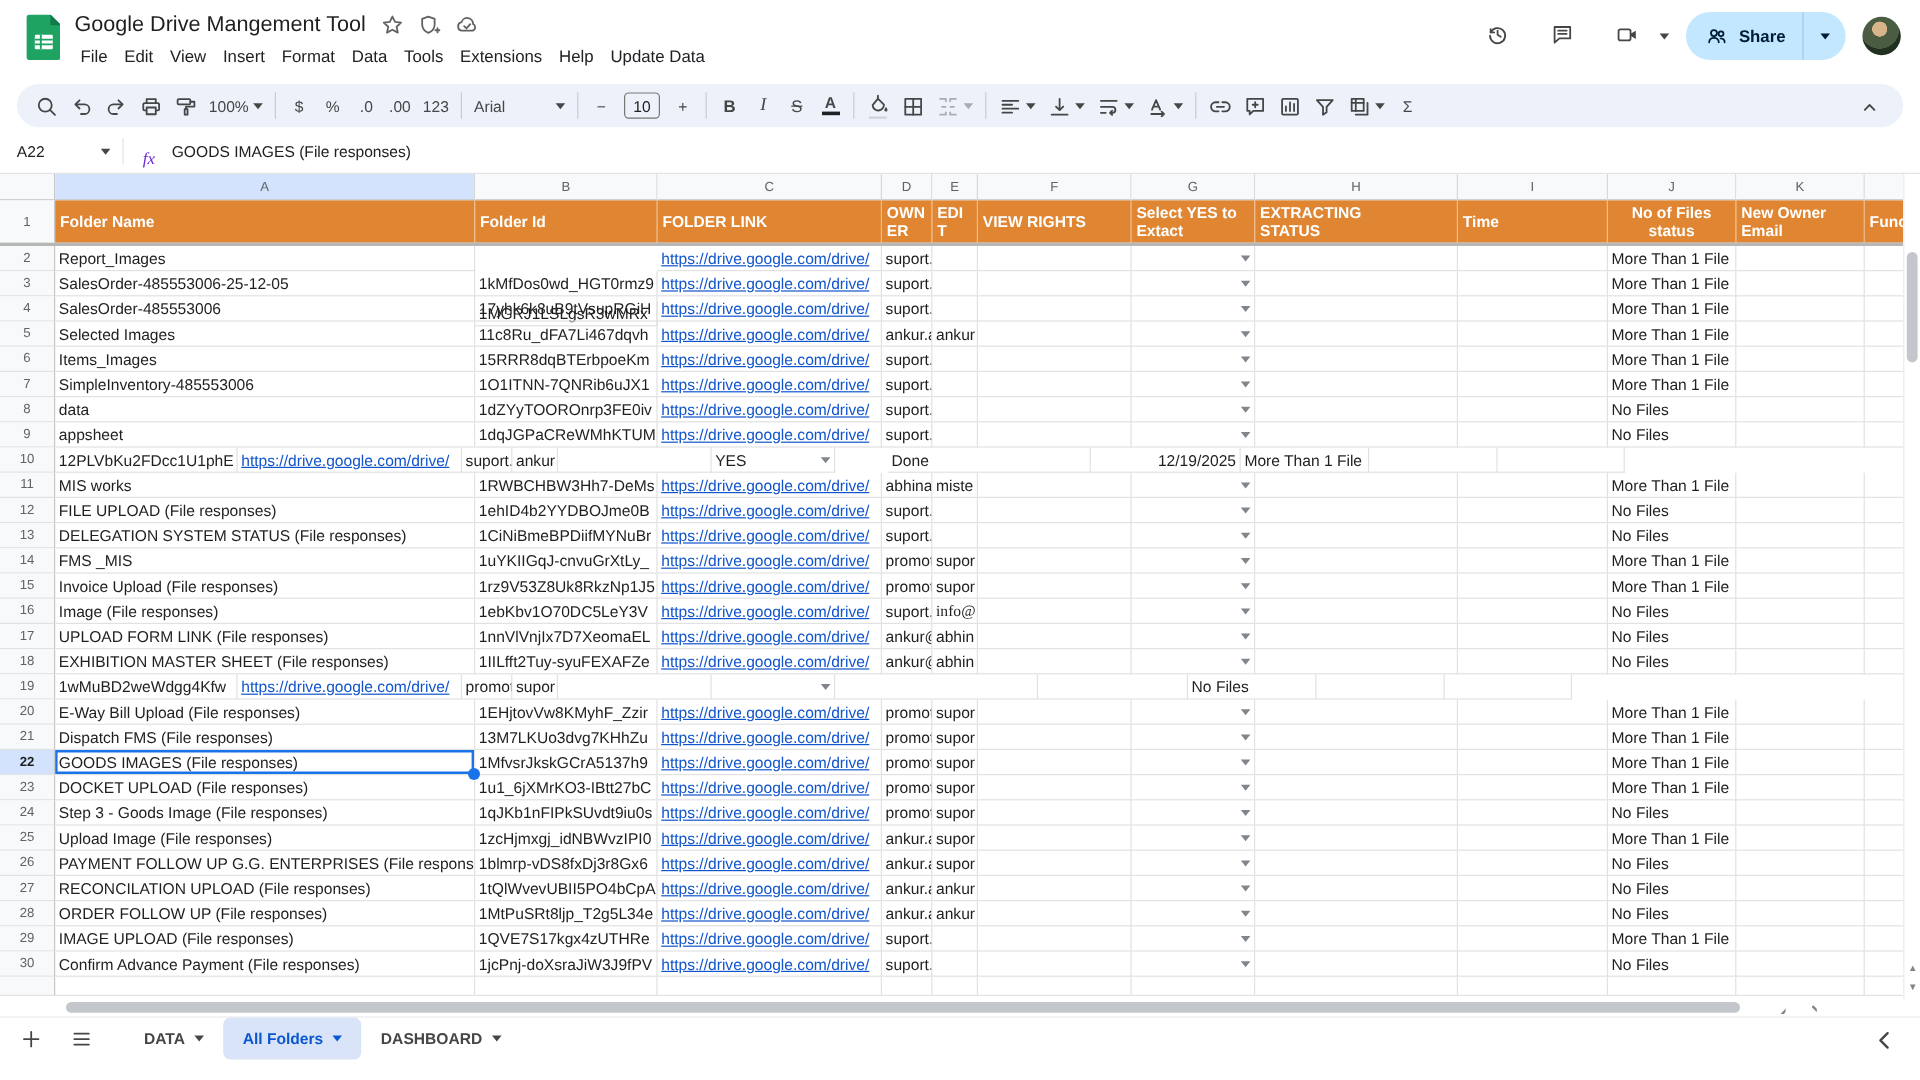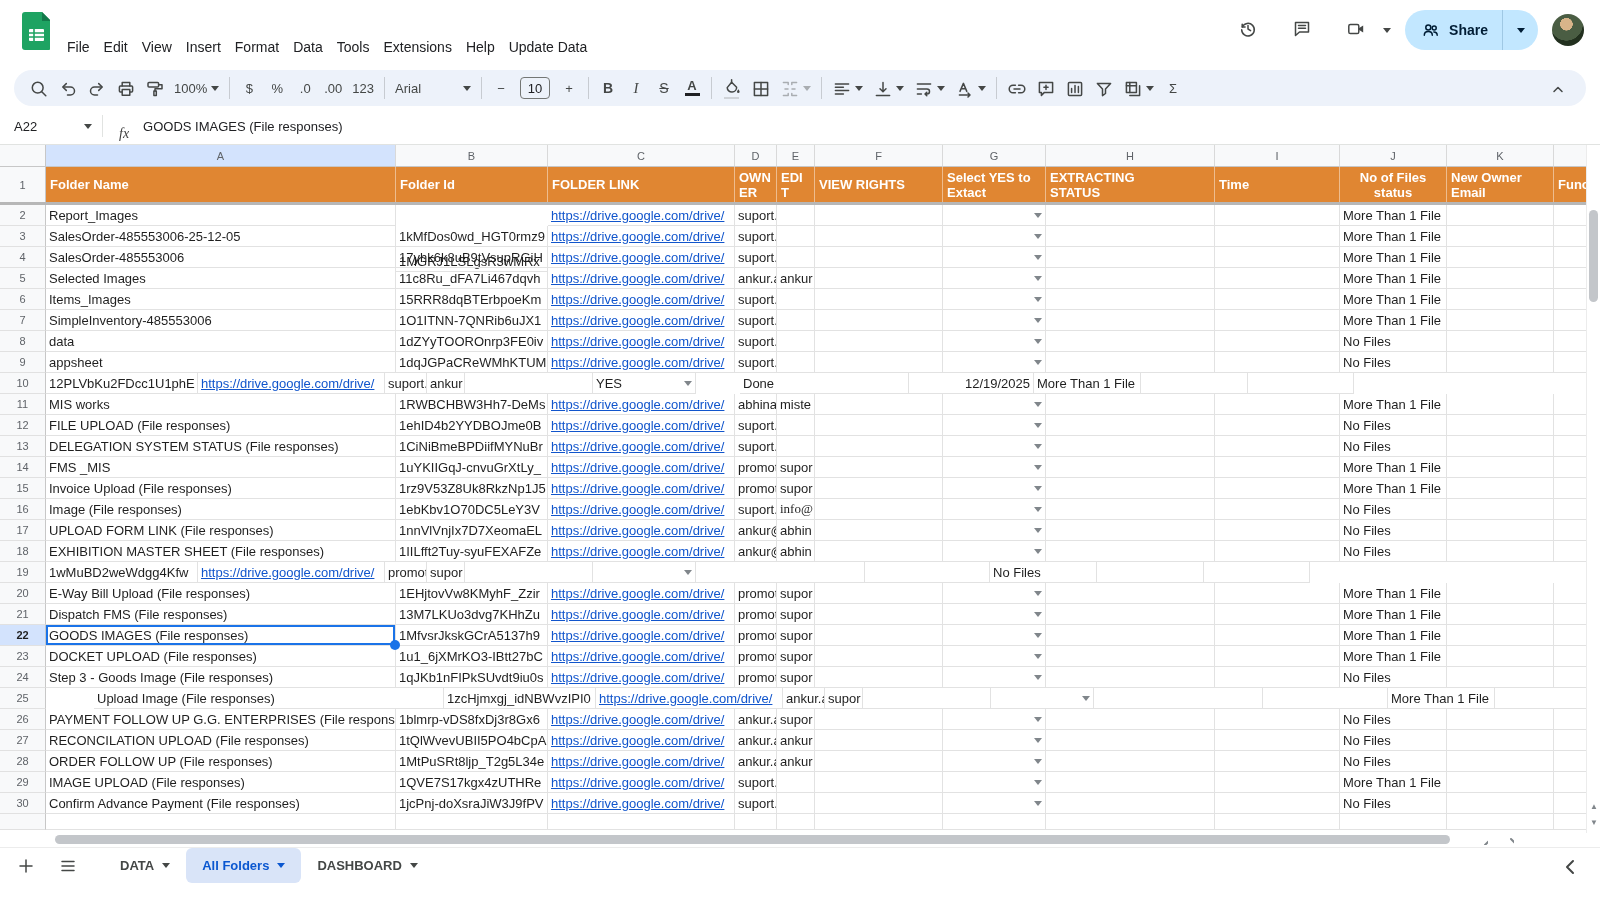--- a/index.html
+++ b/index.html
@@ -51,21 +51,21 @@
   #font-size-box { width:30px; height:22px; border:1px solid #747775; border-radius:4px; background:#edf2fa;
                    display:flex; align-items:center; justify-content:center; font-size:13px; color:#202124; }
   #toolbar-collapse { position:absolute; right:14px; }
 
   
   #formula-bar { position:absolute; left:0; top:108px; width:1600px; height:37px; background:#fff;
                  border-bottom:1px solid #e1e3e1; display:flex; align-items:center; }
   #name-box { width:102px; display:flex; align-items:center; justify-content:space-between; padding:0 10px 0 14px; cursor:pointer; }
   #name-box-value { font-size:13px; color:#202124; }
   #fb-sep { width:1px; height:22px; background:#e1e3e1; }
-  #fx-label { font-family:"Liberation Serif", serif; font-style:italic; color:#404040; font-size:14px; margin:16px 14px 0 16px; }
+  #fx-label { font-family:"Liberation Serif", serif; font-style:italic; color:#6d28d9; font-size:14px; margin:16px 14px 0 16px; }
   #formula-content { font-size:13px; color:#202124; }
 
   
   #grid { position:absolute; left:0; top:145px; width:1586px; height:688px; overflow:hidden; background:#fff; }
   .grow { display:flex; width:1660px; }
   .gutter { width:46px; flex:none; background:#f8f9fa; border-right:1px solid #c7c7c7; border-bottom:1px solid #e1e1e1;
             display:flex; align-items:center; justify-content:center; font-size:11px; color:#5f6368; cursor:pointer; }
   #col-strip { height:22px; }
   #corner-box { width:46px; flex:none; background:#f8f9fa; border-right:1px solid #c7c7c7; border-bottom:1px solid #c7c7c7; }
   .col-letter { height:22px; flex:none; background:#f8f9fa; border-right:1px solid #d9d9d9; border-bottom:1px solid #c7c7c7;
@@ -122,20 +122,40 @@
 
 <div id="topbar">
   <div id="sheets-logo">
     <svg width="28" height="38" viewBox="0 0 28 38">
       <path d="M2 0h17l9 9v26a3 3 0 0 1-3 3H2a3 3 0 0 1-3-3V3a3 3 0 0 1 3-3z" fill="#1ea362" transform="translate(1,0)"></path>
       <path d="M19 0l9 9h-9z" fill="#13794a" transform="translate(1,0)"></path>
       <rect x="7" y="17" width="15" height="12" fill="#fff" rx="1"></rect>
       <path d="M7 21h15M7 25h15M12 17v12" stroke="#1ea362" stroke-width="1.6"></path>
     </svg>
   </div>
+  <div id="title-row">
+    <span id="doc-title">Google Drive Mangement Tool</span>
+    <span class="title-ic">
+      <svg class="svgi">
+          <path d="M10 2.8l2.2 4.5 5 .6-3.7 3.4 1 4.9L10 13.8l-4.5 2.4 1-4.9L2.8 7.9l5-.6z"></path>
+        </svg>
+    </span>
+    <span class="title-ic">
+      <svg class="svgi">
+          <path d="M9 2.8l-5.2 2v4.4c0 3.6 2.3 6 5.2 7.2 2.9-1.2 5.2-3.6 5.2-7.2V4.8z"></path>
+          <path d="M14.8 14.2h3.6M16.6 12.4V16"></path>
+        </svg>
+    </span>
+    <span class="title-ic">
+      <svg class="svgi">
+          <path d="M6 14.6a3.6 3.6 0 0 1-.4-7.1A4.9 4.9 0 0 1 15.2 9a3 3 0 0 1-.4 5.6z"></path>
+          <path d="M7.8 10.8l1.9 1.9 3.2-3.6"></path>
+        </svg>
+    </span>
+  </div>
   <div id="menubar">
       <div class="menu-item">File</div>
       <div class="menu-item">Edit</div>
       <div class="menu-item">View</div>
       <div class="menu-item">Insert</div>
       <div class="menu-item">Format</div>
       <div class="menu-item">Data</div>
       <div class="menu-item">Tools</div>
       <div class="menu-item">Extensions</div>
       <div class="menu-item">Help</div>
@@ -879,21 +899,21 @@
         <span class="dd-tri"></span>
       </div>
       <div class="cell" style="width: 169px;"></div>
       <div class="cell right" style="width: 125px;"></div>
       <div class="cell" style="width: 107px;">No Files</div>
       <div class="cell" style="width: 107px;"></div>
       <div class="cell" style="width: 106px;"></div>
     </div>
     <div class="grow drow">
       <div class="gutter">25</div>
-      <div class="cell" style="width: 350px; margin-left: 48px;">Upload Image (File responses)</div>
+      <div class="cell" style="width: 350px;">Upload Image (File responses)</div>
       <div class="cell" style="width: 152px;">1zcHjmxgj_idNBWvzIPI0</div>
       <div class="cell" style="width: 187px;">
         <a href="#">https://drive.google.com/drive/</a>
       </div>
       <div class="cell" style="width: 42px;">ankur.a</div>
       <div class="cell" style="width: 38px;">supor</div>
       <div class="cell" style="width: 128px;"></div>
       <div class="cell ddwrap" style="width: 103px;">
         <span></span>
         <span class="dd-tri"></span>

